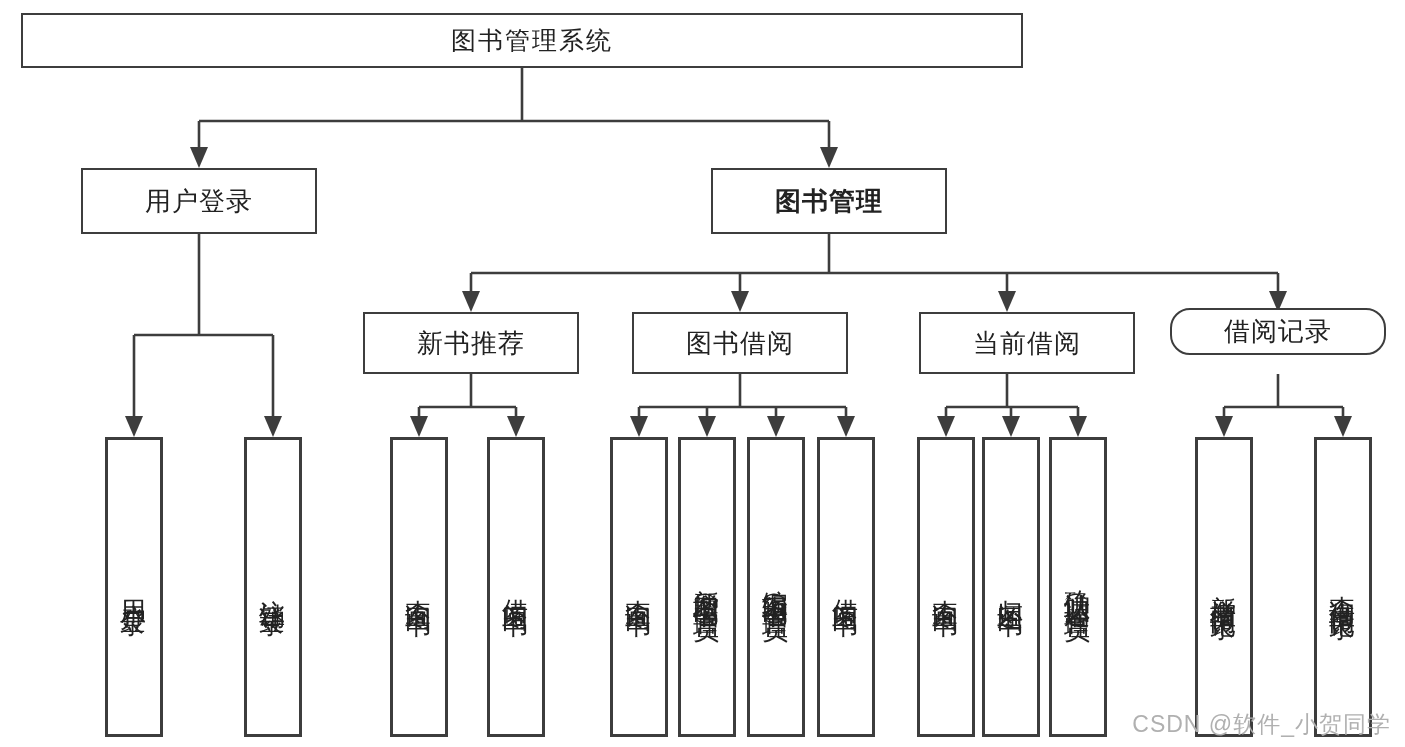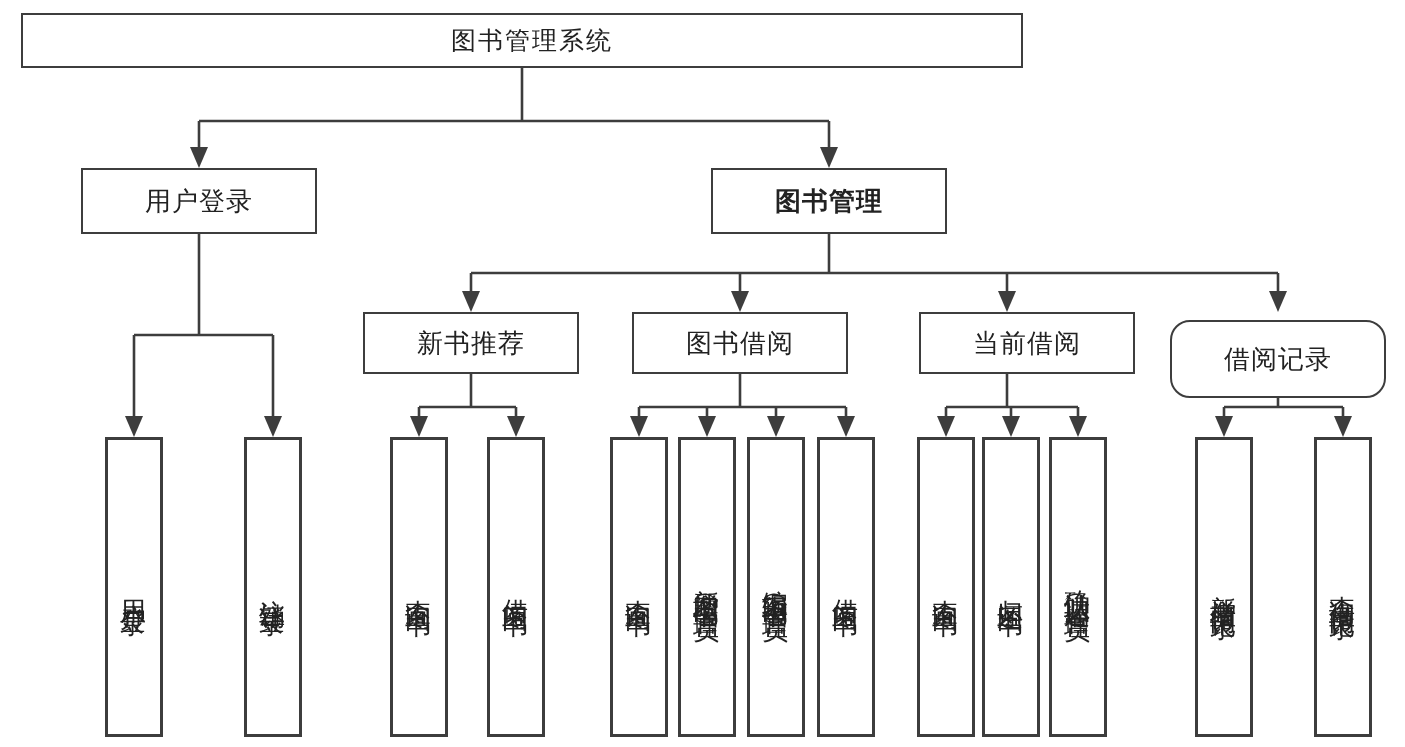--- a/index.html
+++ b/index.html
@@ -129,21 +129,21 @@
 
   <div class="node h-node" style="left:363px;top:312px;width:216px;height:62px;">
     <span class="lbl">新书推荐</span>
   </div>
   <div class="node h-node" style="left:632px;top:312px;width:216px;height:62px;">
     <span class="lbl">图书借阅</span>
   </div>
   <div class="node h-node" style="left:899px;top:312px;width:216px;height:62px;margin-left:20px;">
     <span class="lbl">当前借阅</span>
   </div>
-  <div class="node h-node" style="left:1170px;top:320px;width:216px;height:78px;border-radius:20px;">
+  <div class="node h-node" style="left:1170px;top:308px;width:216px;height:47px;border-radius:20px;">
     <span class="lbl">借阅记录</span>
   </div>
 
   <div class="node leaf" style="left:105px;top:437px;width:58px;height:300px;">
     <span class="lbl">用户登录</span>
   </div>
   <div class="node leaf" style="left:244px;top:437px;width:58px;height:300px;">
     <span class="lbl">注销登录</span>
   </div>
 
@@ -177,13 +177,14 @@
     <span class="lbl">确认归还（管理员）</span>
   </div>
 
   <div class="node leaf" style="left:1195px;top:437px;width:58px;height:300px;">
     <span class="lbl">新增借阅记录</span>
   </div>
   <div class="node leaf" style="left:1314px;top:437px;width:58px;height:300px;">
     <span class="lbl">查询借阅记录</span>
   </div>
 
+  <div class="watermark">CSDN @软件_小贺同学</div>
 </div>
 
 </body></html>

